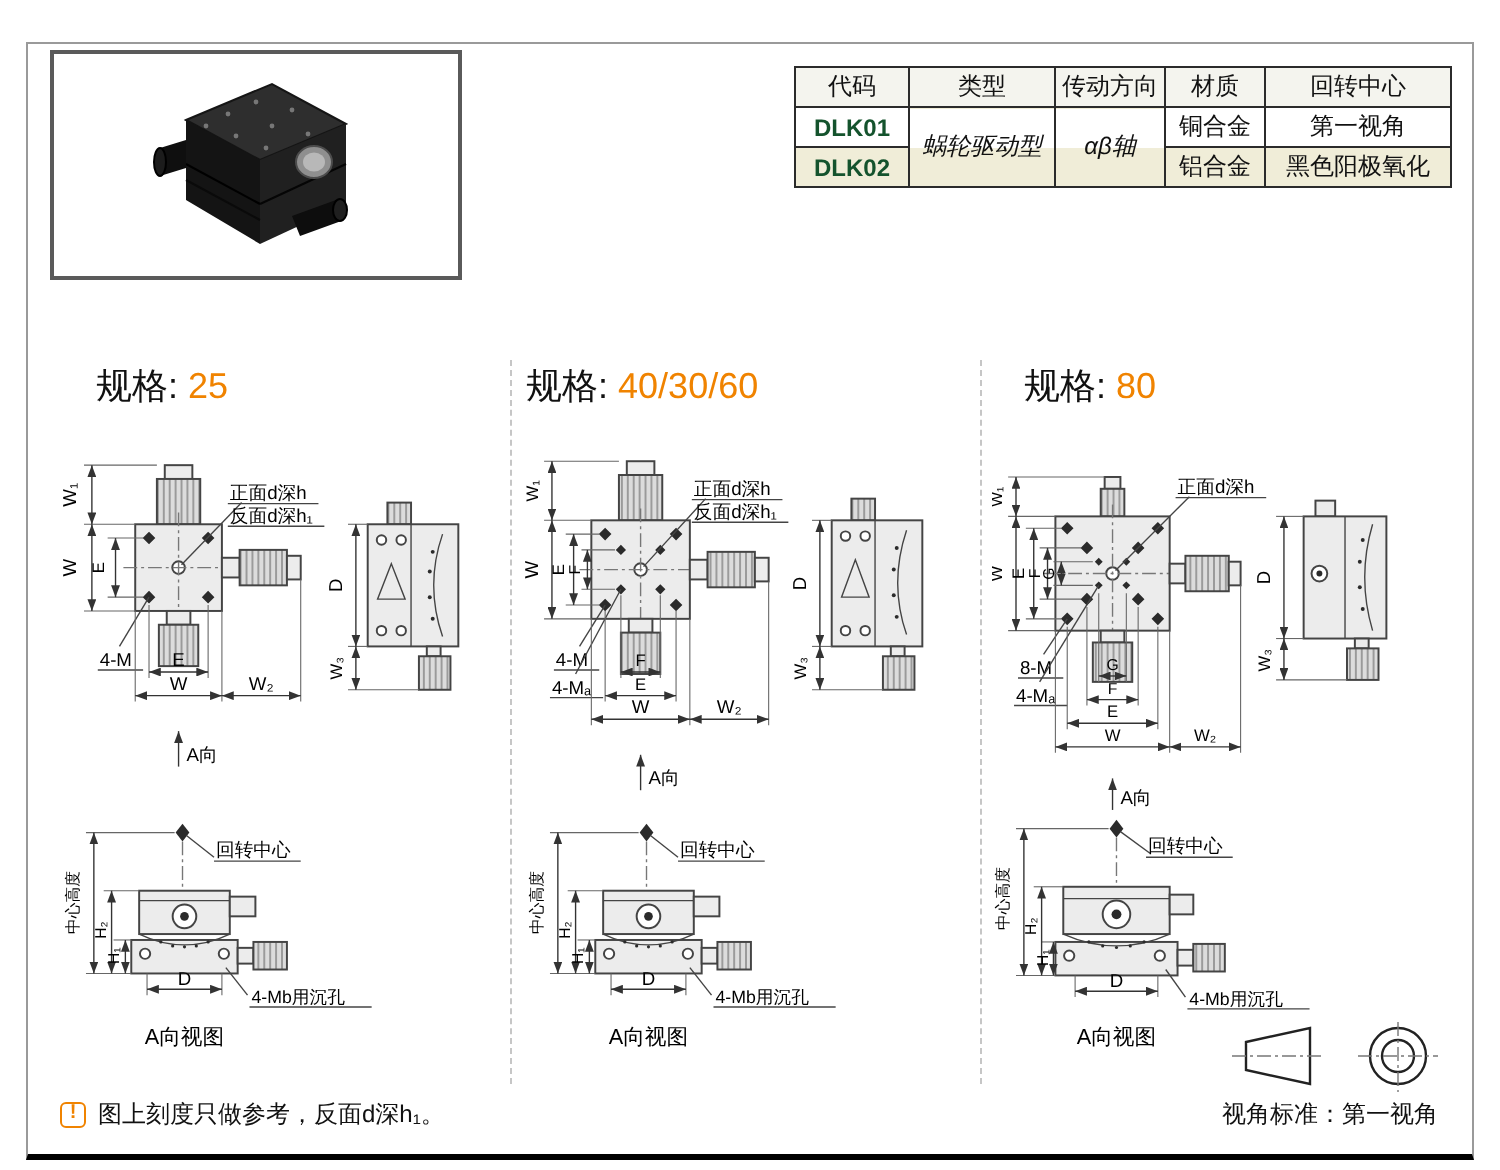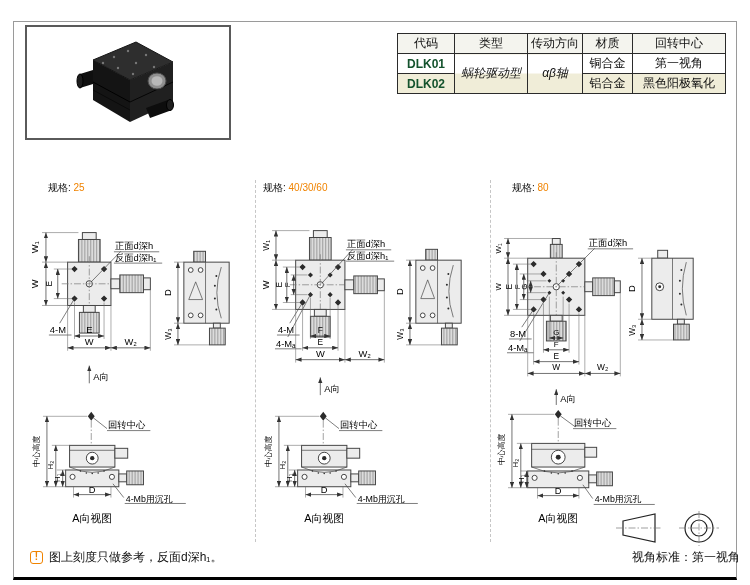--- a/index.html
+++ b/index.html
@@ -12,21 +12,21 @@
   
   .spec-table{position:absolute;left:397px;top:33px;border-collapse:collapse;table-layout:fixed;
               font-size:12px;text-align:center;}
   .spec-table th,.spec-table td{border:1px solid #2b2b2b;padding:0;height:19px;font-weight:normal;overflow:hidden;}
   .spec-table th{background:#f4f4ee;}
   .spec-table td{background:#fff;}
   .spec-table tr.alt td{background:#f0edd8;}
   .spec-table td.merge{background:linear-gradient(#ffffff 50%,#f0edd8 50%);font-style:italic;}
   .spec-table td.code{color:#14532d;font-weight:bold;}
   
-  .spec-heading{position:absolute;top:181px;font-size:10px;white-space:nowrap;}
+  .spec-heading{position:absolute;top:181px;font-size:18px;white-space:nowrap;}
   .orange{color:#f08300;}
   .sep{position:absolute;top:180px;height:362px;width:0;border-left:1px dashed #c6c6c6;}
   
   svg.section{position:absolute;top:205px;width:222px;height:330px;}
   .part{fill:#ececec;stroke:#444;stroke-width:1;}
   .part2{fill:#fff;stroke:#444;stroke-width:1;}
   .knurl{fill:url(#kn);stroke:#444;stroke-width:1;}
   .scr{fill:#2b2b2b;stroke:none;}
   .dd{stroke:#777;stroke-width:.7;fill:none;stroke-dasharray:7 2 1.5 2;}
   .thin{stroke:#444;stroke-width:.7;fill:none;}
@@ -38,21 +38,21 @@
   .f8{font-size:8px;}
   .f9{font-size:9px;}
   .cap{font-size:11px;}
   .vm{text-anchor:middle;}
   
   .note{position:absolute;left:30px;top:549px;display:flex;align-items:center;font-size:12px;}
   .nicon{display:inline-block;width:13px;height:13px;box-sizing:border-box;border:1.5px solid #f08300;
          border-radius:3px;color:#f08300;font-weight:bold;font-size:10px;line-height:10px;
          text-align:center;margin-right:6px;}
   .proj{position:absolute;left:615px;top:511px;}
-  .view-standard{position:absolute;left:611px;top:549px;font-size:12px;white-space:nowrap;margin-left:21px;}
+  .view-standard{position:absolute;left:611px;top:549px;font-size:12px;white-space:nowrap;}
 </style>
 </head>
 <body>
 
 <svg width="0" height="0" style="position:absolute" aria-hidden="true">
   <defs>
     <marker id="ar" markerUnits="userSpaceOnUse" markerWidth="6" markerHeight="4.5" refX="6" refY="2.25" orient="auto-start-reverse">
       <path d="M0,0L6,2.25L0,4.5z" fill="#333"></path>
     </marker>
     <pattern id="kn" width="3" height="3" patternUnits="userSpaceOnUse">

